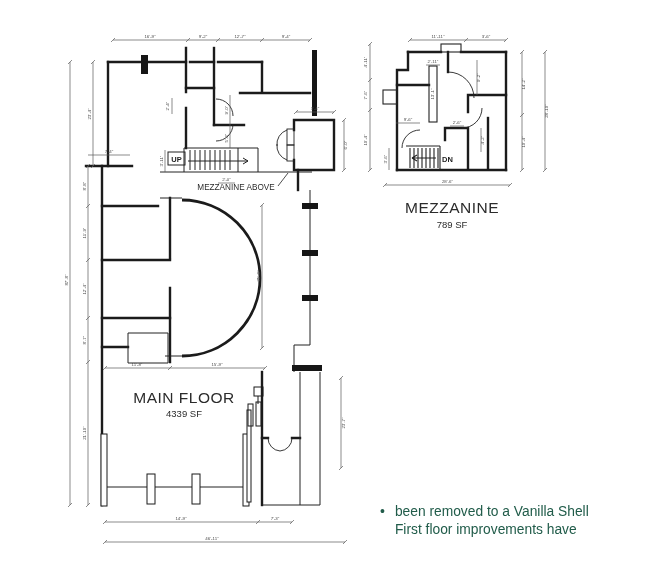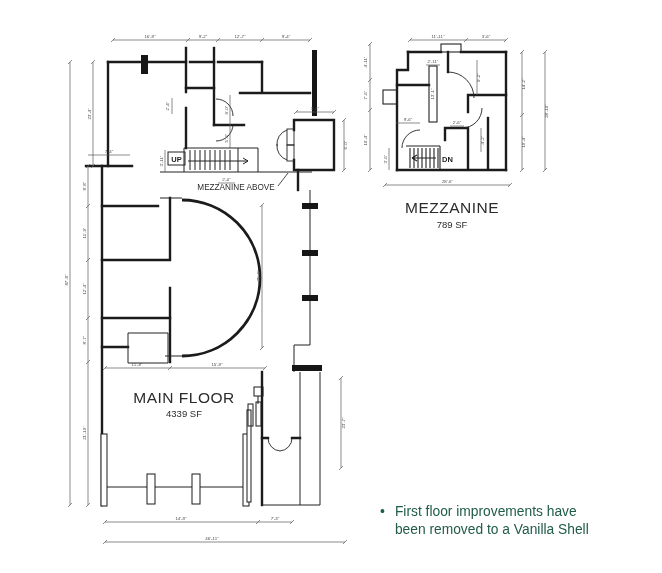--- a/index.html
+++ b/index.html
@@ -202,16 +202,16 @@
 
     <text class="roomtitle" text-anchor="middle" x="452" y="213">MEZZANINE</text>
     <text class="roomarea" text-anchor="middle" x="452" y="228">789 SF</text>
     <text class="tinylbl" x="442" y="162">DN</text>
   </g>
 </svg>
 
 <div class="note">
   <span class="bullet">•</span>
   <div>
+    <div>been removed to a Vanilla Shell</div>
     <div>First floor improvements have</div>
-    <div>been removed to a Vanilla Shell</div>
   </div>
 </div>
 
 </body></html>

